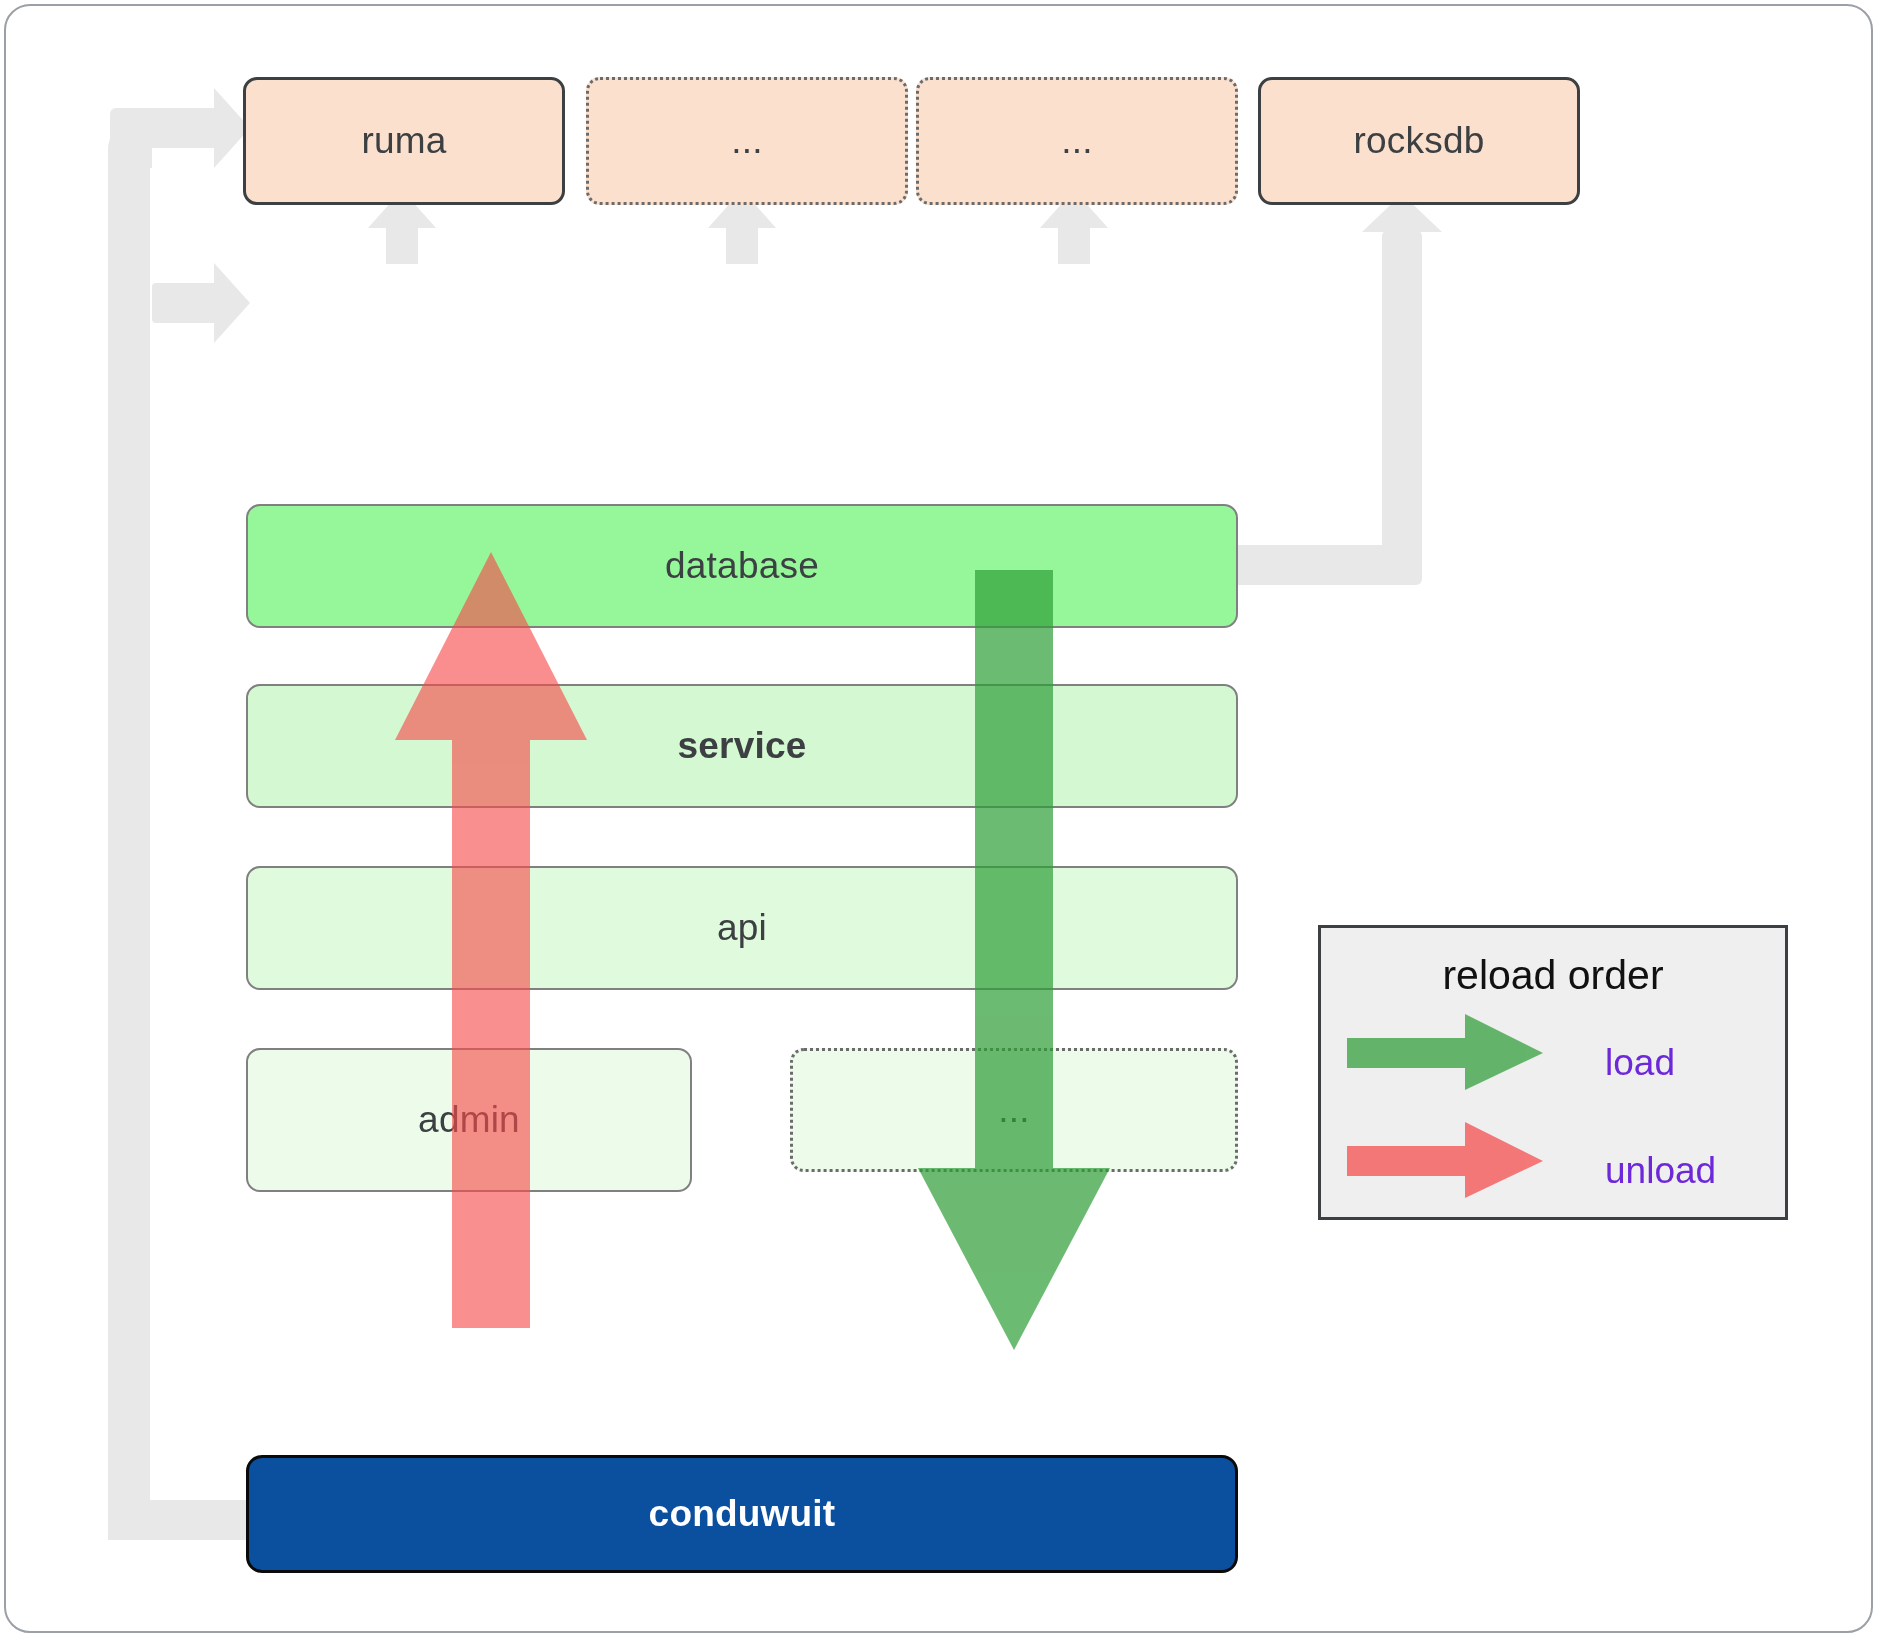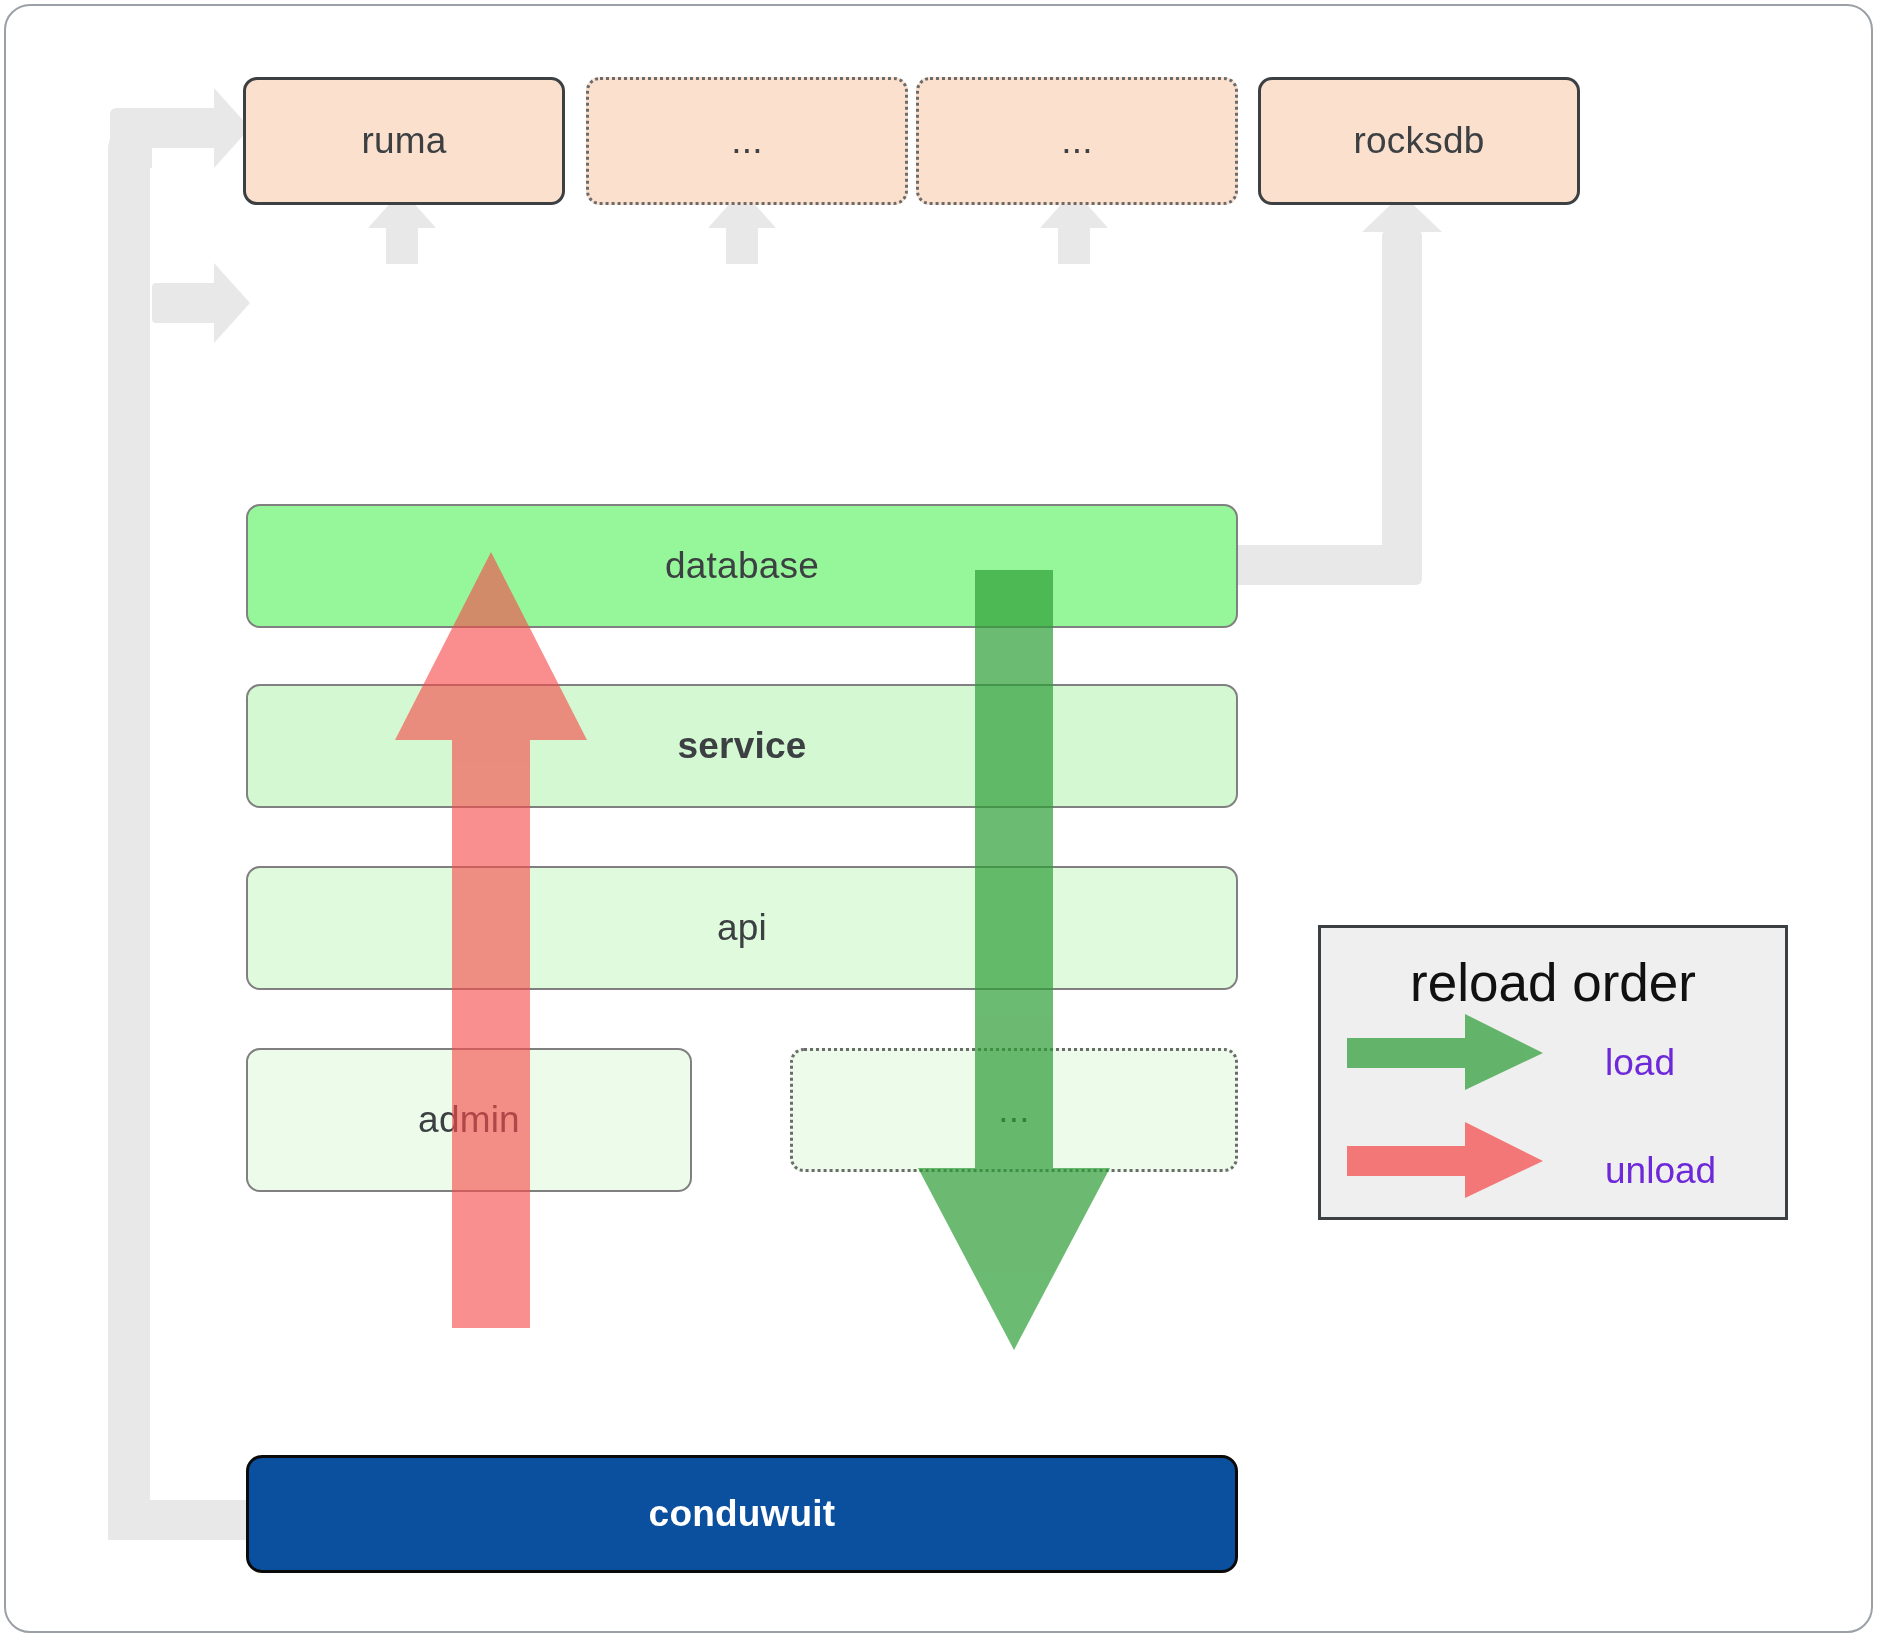--- a/index.html
+++ b/index.html
@@ -74,21 +74,21 @@
     border: 3px solid #3c4043;
     box-sizing: border-box;
     z-index: 5;
   }
   .legend-title {
     position: absolute;
     left: 0;
     top: 24px;
     width: 100%;
     text-align: center;
-    font-size: 53px;
+    font-size: 41px;
     color: #111111;
   }
   .legend-row {
     position: absolute;
     left: 0;
     width: 100%;
     height: 84px;
   }
   .legend-row.r1 { top: 110px; }
   .legend-row.r2 { top: 218px; }

